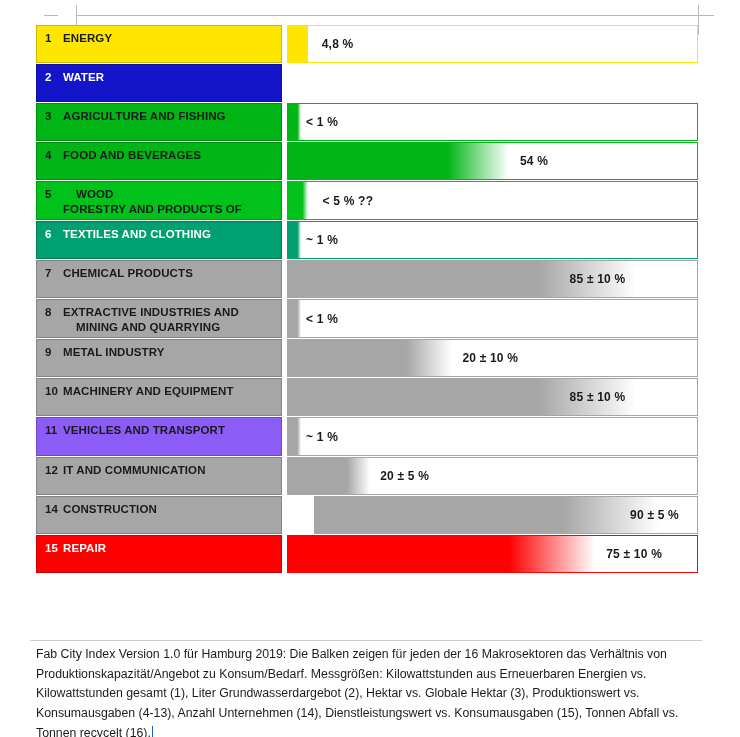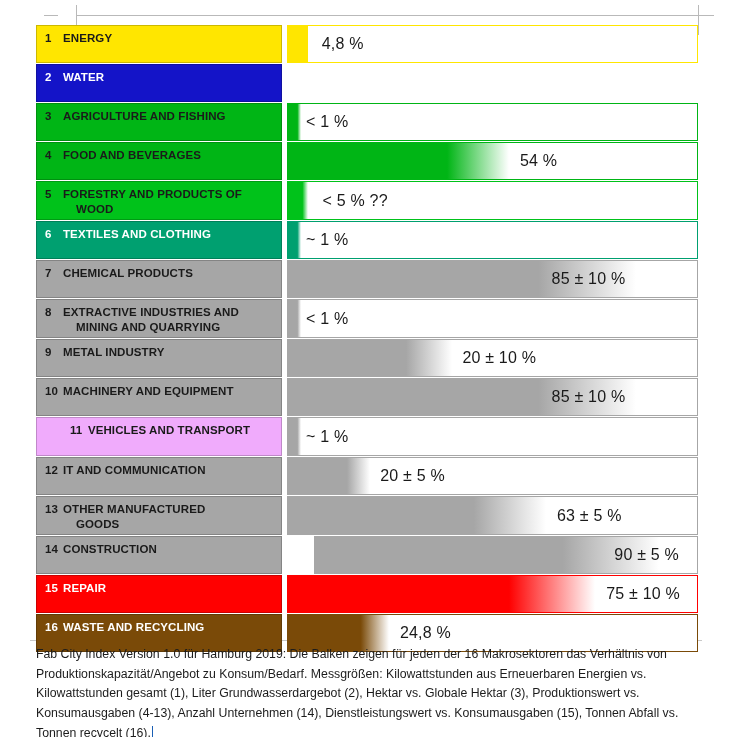--- a/index.html
+++ b/index.html
@@ -81,22 +81,22 @@
   }
   .bar-fill {
     position: absolute;
     left: 0; top: 0; bottom: 0;
   }
   .bar-value {
     position: absolute;
     top: 0; bottom: 0;
     display: flex;
     align-items: center;
-    font-size: 16px;
-    font-weight: normal;
+    font-size: 12px;
+    font-weight: bold;
     color: #1a1a1a;
     white-space: nowrap;
     letter-spacing: 0.2px;
   }
 
   
   #caption {
     position: absolute;
     left: 36px;
     top: 645px;
@@ -174,22 +174,22 @@
       </div>
       <div class="bar-cell" style="border: 1px solid rgb(0, 181, 21);">
         <div class="bar-fill" style="width: 54%; background: linear-gradient(to right, rgb(0, 181, 21) 0%, rgb(0, 181, 21) 72%, rgb(255, 255, 255) 100%);"></div>
         <div class="bar-value" style="left: 231.94px;">54 %</div>
       </div>
     </div>
     <div class="row" style="height: 39px;">
       <div class="label-cell" style="background: rgb(0, 194, 26); color: rgb(26, 26, 26); border-color: rgba(0, 0, 0, 0.2);">
         <span class="idx">5</span>
         <span class="ltext">
+          <span class="label-inner" style="padding-left: 13px;">WOOD</span>
           <span class="label-inner">FORESTRY AND  PRODUCTS OF</span>
-          <span class="label-inner" style="padding-left: 13px;">WOOD</span>
         </span>
       </div>
       <div class="bar-cell" style="border: 1px solid rgb(0, 194, 26);">
         <div class="bar-fill" style="width: 5%; background: linear-gradient(to right, rgb(0, 194, 26) 0%, rgb(0, 194, 26) 72%, rgb(255, 255, 255) 100%);"></div>
         <div class="bar-value" style="left: 34.55px;">&lt; 5 % ??</div>
       </div>
     </div>
     <div class="row" style="height: 38px;">
       <div class="label-cell" style="background: rgb(0, 160, 112); color: rgb(255, 255, 255); border-color: rgba(0, 0, 0, 0.2);">
         <span class="idx">6</span>
@@ -245,54 +245,41 @@
         <span class="ltext">
           <span class="label-inner">MACHINERY AND EQUIPMENT</span>
         </span>
       </div>
       <div class="bar-cell" style="border: 1px solid rgb(166, 166, 166);">
         <div class="bar-fill" style="width: 85%; background: linear-gradient(to right, rgb(166, 166, 166) 0%, rgb(166, 166, 166) 72%, rgb(255, 255, 255) 100%);"></div>
         <div class="bar-value" style="right: 71.65px;">85 ± 10 %</div>
       </div>
     </div>
     <div class="row" style="height: 39px;">
-      <div class="label-cell" style="background: #f0abfc; color: rgb(26, 26, 26); border-color: rgba(0, 0, 0, 0.2); justify-content: center;">
+      <div class="label-cell" style="background: #8b5cf6; color: rgb(26, 26, 26); border-color: rgba(0, 0, 0, 0.2);">
         <span class="idx">11</span>
         <span class="ltext">
           <span class="label-inner">VEHICLES AND TRANSPORT</span>
         </span>
       </div>
       <div class="bar-cell" style="border: 1px solid rgb(166, 166, 166);">
         <div class="bar-fill" style="width: 3.2%; background: linear-gradient(to right, rgb(166, 166, 166) 0%, rgb(166, 166, 166) 72%, rgb(255, 255, 255) 100%);"></div>
         <div class="bar-value" style="left: 18.11px;">~ 1 %</div>
       </div>
     </div>
     <div class="row" style="height: 38px;">
       <div class="label-cell" style="background: rgb(166, 166, 166); color: rgb(26, 26, 26); border-color: rgba(0, 0, 0, 0.2);">
         <span class="idx">12</span>
         <span class="ltext">
           <span class="label-inner">IT AND COMMUNICATION</span>
         </span>
       </div>
       <div class="bar-cell" style="border: 1px solid rgb(166, 166, 166);">
         <div class="bar-fill" style="width: 20%; background: linear-gradient(to right, rgb(166, 166, 166) 0%, rgb(166, 166, 166) 72%, rgb(255, 255, 255) 100%);"></div>
         <div class="bar-value" style="left: 92.2px;">20 ± 5 %</div>
-      </div>
-    </div>
-    <div class="row" style="height: 39px;">
-      <div class="label-cell" style="background: rgb(166, 166, 166); color: rgb(26, 26, 26); border-color: rgba(0, 0, 0, 0.2);">
-        <span class="idx">13</span>
-        <span class="ltext">
-          <span class="label-inner">OTHER MANUFACTURED</span>
-          <span class="label-inner" style="padding-left: 13px;">GOODS</span>
-        </span>
-      </div>
-      <div class="bar-cell" style="border: 1px solid rgb(166, 166, 166);">
-        <div class="bar-fill" style="width: 63%; background: linear-gradient(to right, rgb(166, 166, 166) 0%, rgb(166, 166, 166) 72%, rgb(255, 255, 255) 100%);"></div>
-        <div class="bar-value" style="left: 268.93px;">63 ± 5 %</div>
       </div>
     </div>
     <div class="row" style="height: 38px;">
       <div class="label-cell" style="background: rgb(166, 166, 166); color: rgb(26, 26, 26); border-color: rgba(0, 0, 0, 0.2);">
         <span class="idx">14</span>
         <span class="ltext">
           <span class="label-inner">CONSTRUCTION</span>
         </span>
       </div>
       <div class="bar-cell" style="border: 1px solid rgb(166, 166, 166); margin-left: 32px;">
@@ -305,27 +292,15 @@
         <span class="idx">15</span>
         <span class="ltext">
           <span class="label-inner">REPAIR</span>
         </span>
       </div>
       <div class="bar-cell" style="border: 1px solid rgb(255, 0, 0);">
         <div class="bar-fill" style="width: 75%; background: linear-gradient(to right, rgb(255, 0, 0) 0%, rgb(255, 0, 0) 72%, rgb(255, 255, 255) 100%);"></div>
         <div class="bar-value" style="left: 318.25px;">75 ± 10 %</div>
       </div>
     </div>
-    <div class="row" style="height: 38px;">
-      <div class="label-cell" style="background: rgb(122, 74, 8); color: rgb(255, 255, 255); border-color: rgba(0, 0, 0, 0.2);">
-        <span class="idx">16</span>
-        <span class="ltext">
-          <span class="label-inner">WASTE AND RECYCLING</span>
-        </span>
-      </div>
-      <div class="bar-cell" style="border: 1px solid rgb(122, 74, 8);">
-        <div class="bar-fill" style="width: 24.8%; background: linear-gradient(to right, rgb(122, 74, 8) 0%, rgb(122, 74, 8) 72%, rgb(255, 255, 255) 100%);"></div>
-        <div class="bar-value" style="left: 111.928px;">24,8 %</div>
-      </div>
-    </div>
   </div>
 
 <div id="caption"><span>Fab City Index Version 1.0 für Hamburg 2019: Die Balken zeigen für jeden der 16 Makrosektoren das Verhältnis von Produktionskapazität/Angebot zu Konsum/Bedarf. Messgrößen: Kilowattstunden aus Erneuerbaren Energien vs. Kilowattstunden gesamt (1), Liter Grundwasserdargebot (2), Hektar vs. Globale Hektar (3), Produktionswert vs. Konsumausgaben (4-13), Anzahl Unternehmen (14), Dienstleistungswert vs. Konsumausgaben (15), Tonnen Abfall vs. Tonnen recycelt (16).</span><span id="caret"></span></div>
 
 </body></html>

